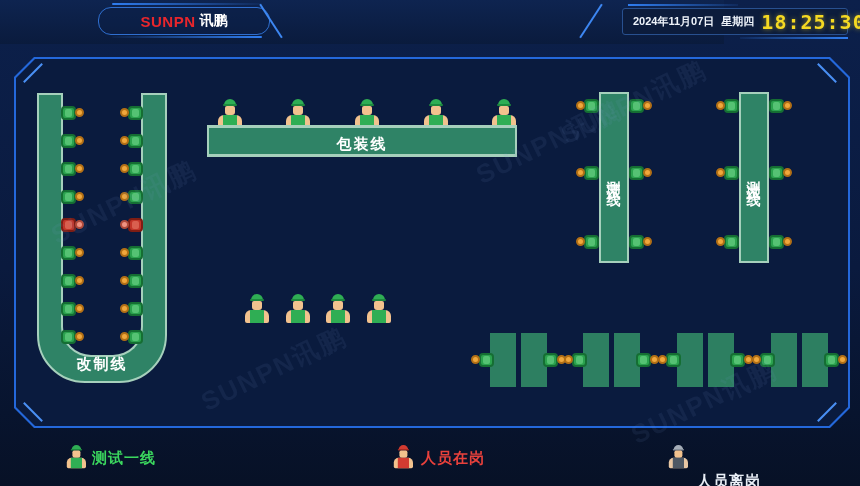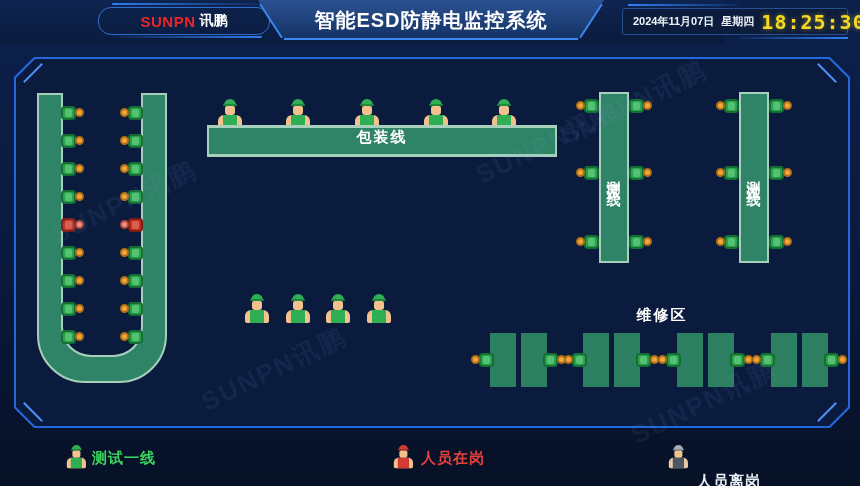--- a/index.html
+++ b/index.html
@@ -48,23 +48,23 @@
   .ca2{left:814px;top:72px;transform:rotate(45deg);}
   .ca3{left:814px;top:411px;transform:rotate(-45deg);}
   .ca4{left:20px;top:411px;transform:rotate(45deg);}
   
   .u-outer{position:absolute;left:37px;top:93px;width:130px;height:290px;background:#2f8366;
     border:2px solid #a6d0bc;border-radius:0 0 48px 48px;box-sizing:border-box;z-index:1;}
   .u-hole{position:absolute;left:22px;top:-2px;width:82px;height:264px;background:#0a1b3e;
     border:2px solid #a6d0bc;border-top:none;border-radius:0 0 30px 30px;box-sizing:border-box;}
   .area-label{color:#ffffff;font-weight:bold;font-size:15px;letter-spacing:2px;white-space:nowrap;}
   .u-label{position:absolute;left:0;right:0;bottom:7px;text-align:center;}
-  .pack{position:absolute;left:207px;top:125px;width:350px;height:32px;background:#2f8366;
+  .pack{position:absolute;left:207px;top:125px;width:310px;height:32px;background:#2f8366;
     border:2px solid #a6d0bc;border-top-width:3px;border-bottom-width:3px;box-sizing:border-box;
-    z-index:3;display:flex;align-items:flex-start;justify-content:center;}
+    z-index:3;display:flex;align-items:flex-end;justify-content:center;}
   .tbar{position:absolute;top:92px;width:30px;height:171px;background:#2f8366;
     border:2px solid #a6d0bc;box-sizing:border-box;z-index:1;
     display:flex;align-items:center;justify-content:center;}
   .t1{left:599px;} .t2{left:739px;}
   .vlabel{color:#ffffff;font-weight:bold;font-size:14px;writing-mode:vertical-rl;
     text-orientation:upright;letter-spacing:4px;}
   .room{position:absolute;left:215px;top:258px;width:217px;height:118px;background:#2c7c5f;
     border:6px solid #a9cdb9;border-top-width:3px;box-sizing:border-box;z-index:1;
     box-shadow:4px 6px 10px rgba(0,0,0,.35);}
   .room-label{position:absolute;left:0;right:0;bottom:9px;text-align:center;}
@@ -104,57 +104,54 @@
 
   <div class="header">
     <div class="logo-line llt"></div>
     <div class="logo-line llb"></div>
     <div class="logo-box">
       <span class="brand">SUNPN</span>
       <span class="brandcn">讯鹏</span>
     </div>
     <div class="slash sl"></div>
     <div class="slash sr"></div>
-    <div class="title-panel">
-      <span class="page-title">智能ESD防静电监控系统</span>
-    </div>
     <div class="dt-line dlt"></div>
     <div class="dt-line dlb"></div>
     <div class="dt-box">
       <span class="dt-date">2024年11月07日</span>
       <span class="dt-week">星期四</span>
       <span class="dt-time">18:25:30</span>
     </div>
   </div>
 
   <div class="frame">
     <div class="frame-in"></div>
   </div>
   <div class="ca ca1"></div>
   <div class="ca ca2"></div>
   <div class="ca ca3"></div>
   <div class="ca ca4"></div>
 
   <div class="u-outer">
     <div class="u-hole"></div>
+    <div class="u-label area-label">改制线</div>
   </div>
 
   <div class="pack">
     <span class="area-label">包装线</span>
   </div>
 
   <div class="tbar t1">
     <span class="vlabel">测试一线</span>
   </div>
   <div class="tbar t2">
     <span class="vlabel">测试二线</span>
   </div>
 
 
-  <div class="repair-label area-label">维修区</div>
 
   <span class="leg-text lt0" style="color: rgb(59, 214, 94);">测试一线</span>
   <span class="leg-text lt1" style="color: rgb(232, 65, 60);">人员在岗</span>
   <span class="leg-text lt2" style="color: rgb(233, 238, 246);">人员离岗</span>
 
   <span class="wm" style="left:45px;top:185px;">SUNPN讯鹏</span>
   <span class="wm" style="left:195px;top:352px;">SUNPN讯鹏</span>
   <span class="wm" style="left:470px;top:125px;">SUNPN讯鹏</span>
   <span class="wm" style="left:555px;top:85px;">SUNPN讯鹏</span>
   <span class="wm" style="left:625px;top:385px;">SUNPN讯鹏</span>

